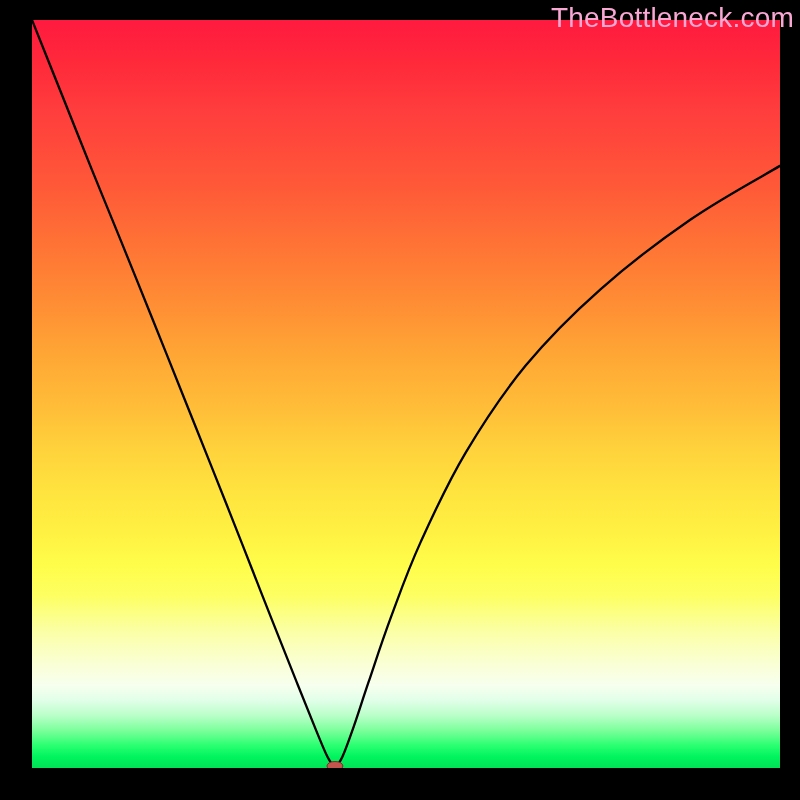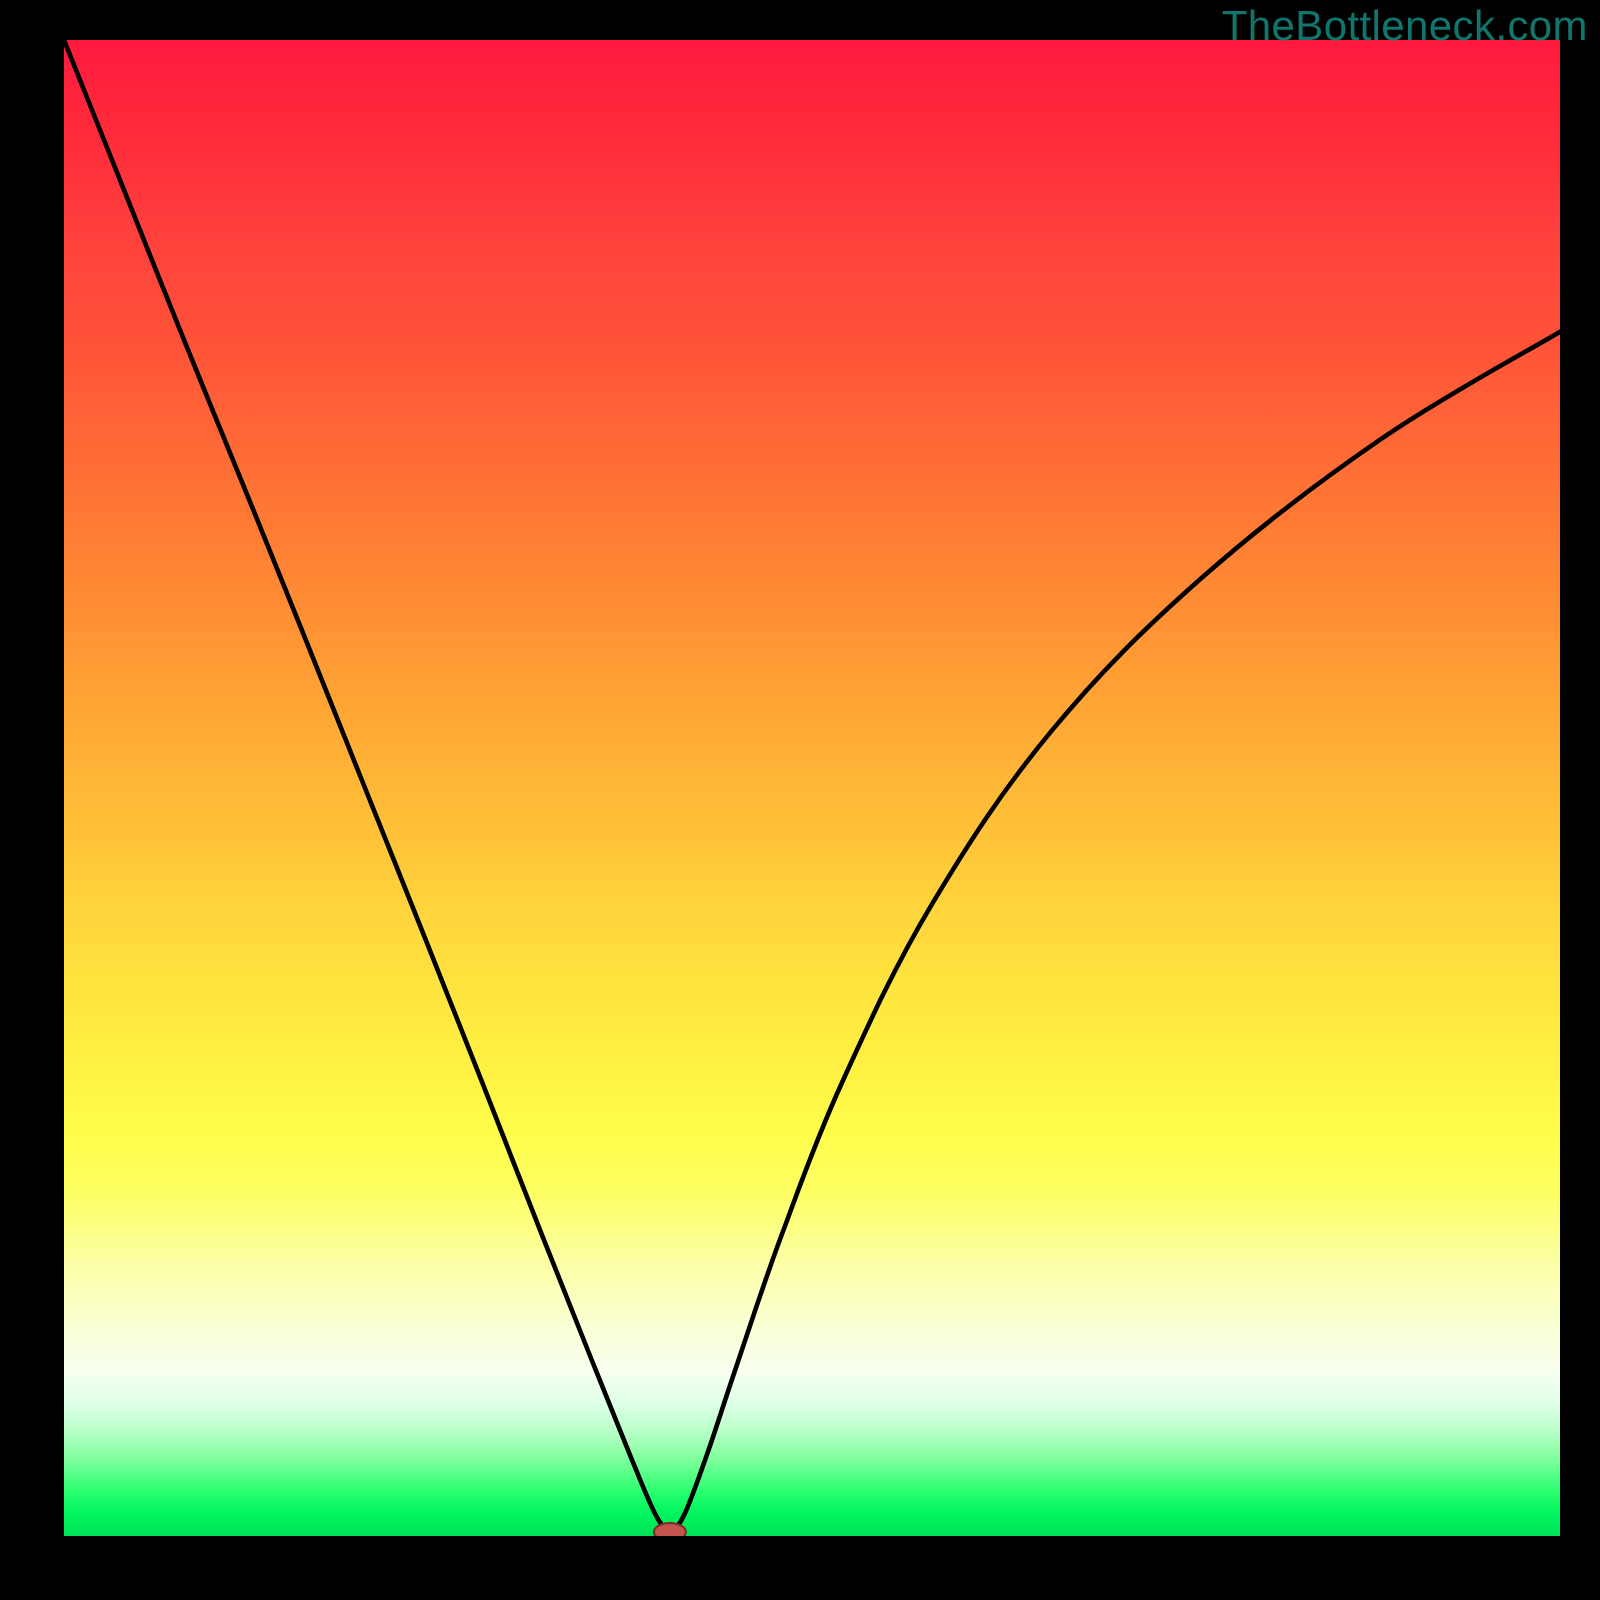--- a/index.html
+++ b/index.html
@@ -52,22 +52,22 @@
     position: absolute;
     left: 0;
     top: 0;
     width: 748px;
     height: 748px;
   }
   .watermark {
     position: absolute;
     top: 2px;
     right: 6px;
-    color: #0f766e;
-    font-size: 21px;
+    color: #f9a8d4;
+    font-size: 28px;
     letter-spacing: 0.2px;
     font-weight: 500;
   }
 </style>
 </head>
 <body>
 
 <div class="frame">
   <div class="plot-area">
     <svg class="curve-svg" viewBox="0 0 748 748" preserveAspectRatio="none">

